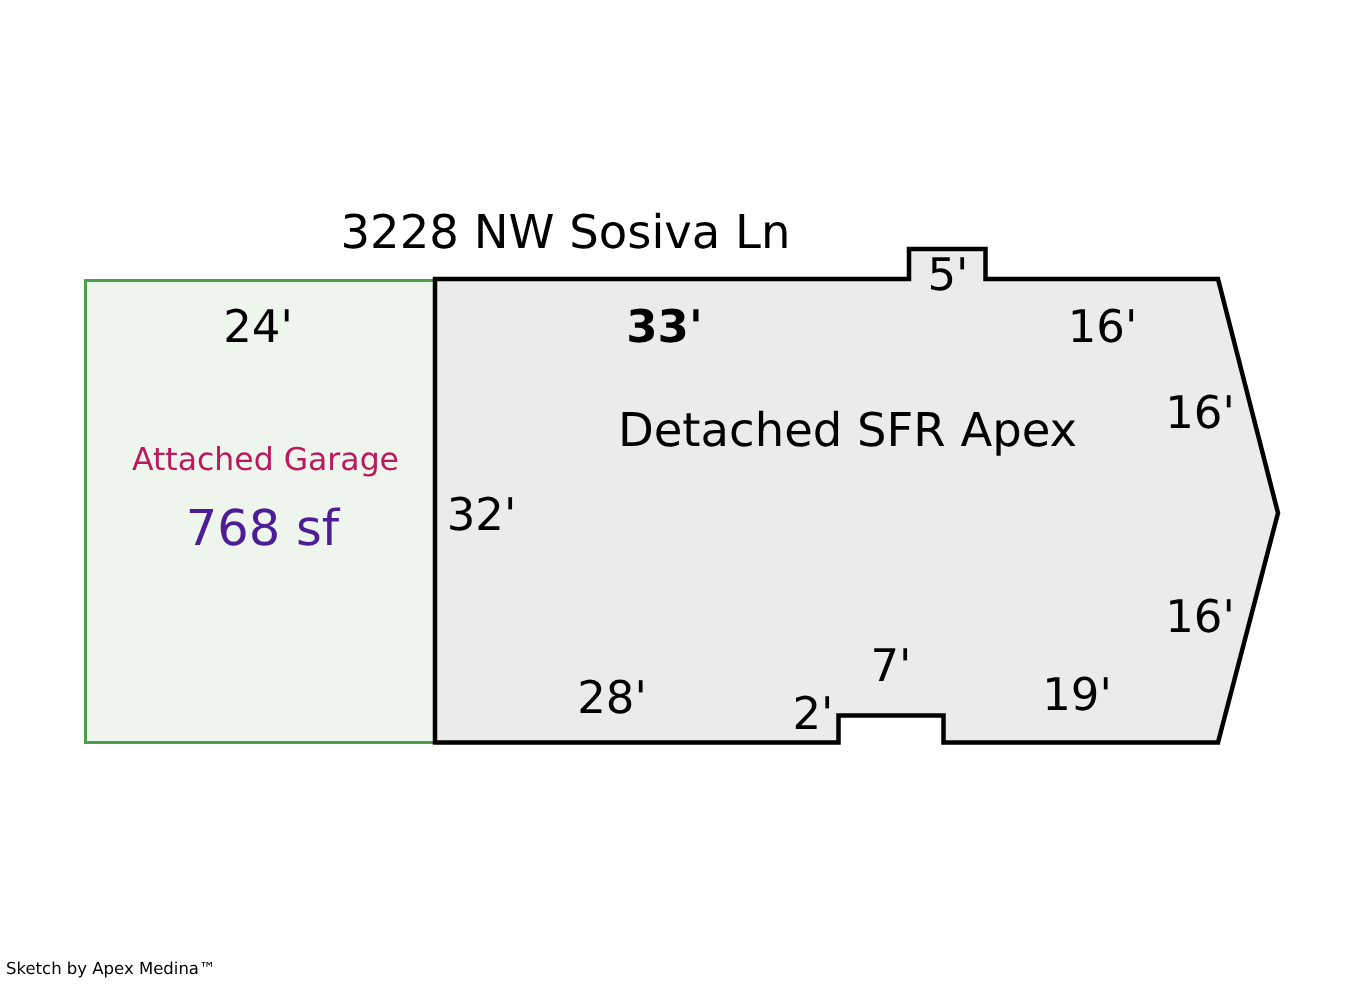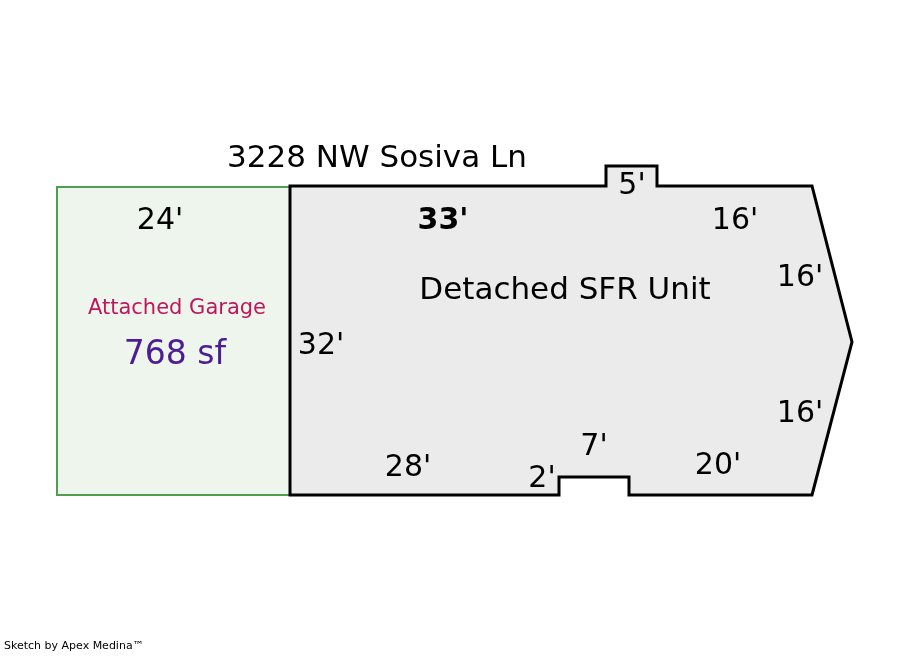--- a/index.html
+++ b/index.html
@@ -62,32 +62,32 @@
 
   <svg id="plan-svg" width="900" height="660" viewBox="0 0 900 660">
 
     <polygon points="57,187 290,187 290,495 57,495" stroke="#4f9d4f" stroke-width="2" fill="#edf5ec"></polygon>
 
     <polygon points="290,186 606,186 606,166 657,166 657,186 812,186 852,342 812,495 629,495 629,477 559,477 559,495 290,495" stroke="#000000" stroke-width="3" stroke-linejoin="miter" fill="#ebebeb"></polygon>
   </svg>
 
   <div class="lbl title" style="left:377px; top:156px;">3228 NW Sosiva Ln</div>
 
-  <div class="lbl dim" style="left:160px; top:219px;">24'</div>
+  <div class="lbl dim" style="left:172px; top:219px;">24'</div>
   <div class="lbl garage-name" style="left:177px; top:307px;">Attached Garage</div>
   <div class="lbl garage-area" style="left:175px; top:352px;">768 sf</div>
 
-  <div class="lbl unit-name" style="left:565px; top:288px;">Detached SFR Unit</div>
+  <div class="lbl unit-name" style="left:565px; top:288px;">Detached SFR Apex</div>
 
   <div class="lbl dim" style="left:443px; top:219px;font-weight:bold;">33'</div>
   <div class="lbl dim" style="left:632px; top:184px;">5'</div>
   <div class="lbl dim" style="left:735px; top:219px;">16'</div>
   <div class="lbl dim" style="left:800px; top:276px;">16'</div>
   <div class="lbl dim" style="left:800px; top:412px;">16'</div>
   <div class="lbl dim" style="left:321px; top:344px;">32'</div>
   <div class="lbl dim" style="left:408px; top:466px;">28'</div>
   <div class="lbl dim" style="left:542px; top:477px;">2'</div>
   <div class="lbl dim" style="left:594px; top:445px;">7'</div>
-  <div class="lbl dim" style="left:718px; top:464px;">20'</div>
+  <div class="lbl dim" style="left:718px; top:464px;">19'</div>
 
   <div class="footer">Sketch by Apex Medina™</div>
 
 </div>
 
 </body></html>

